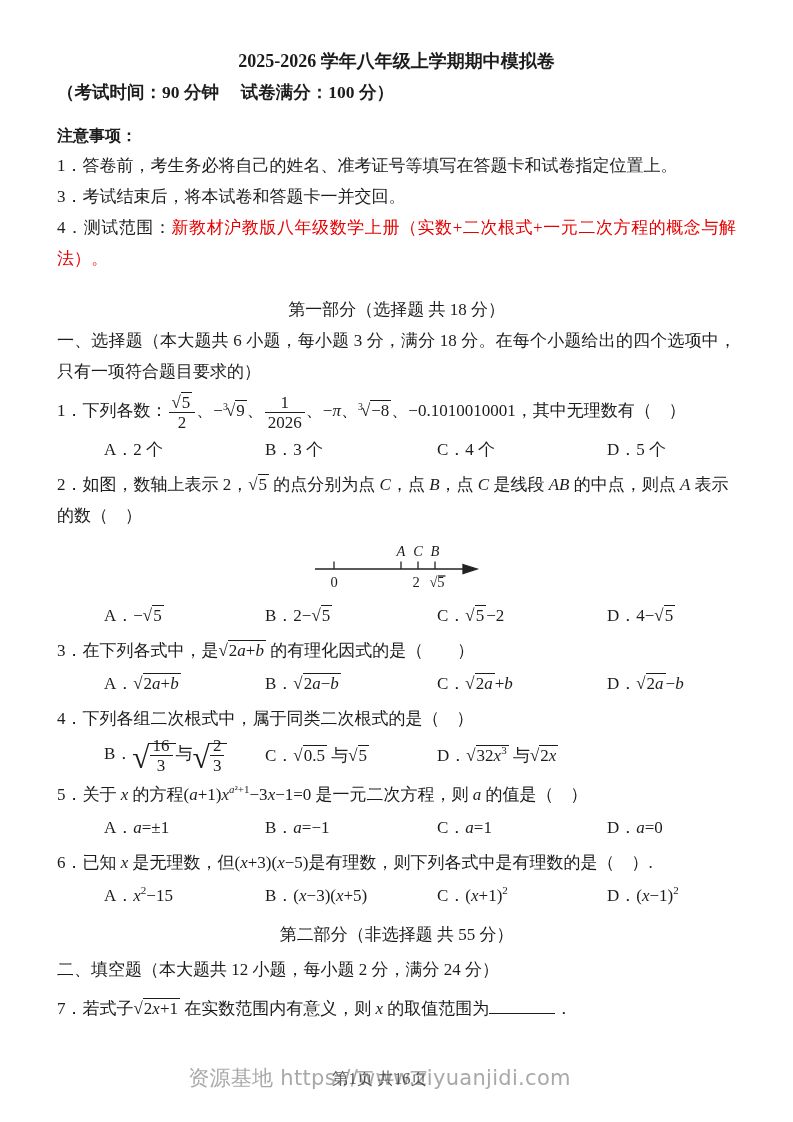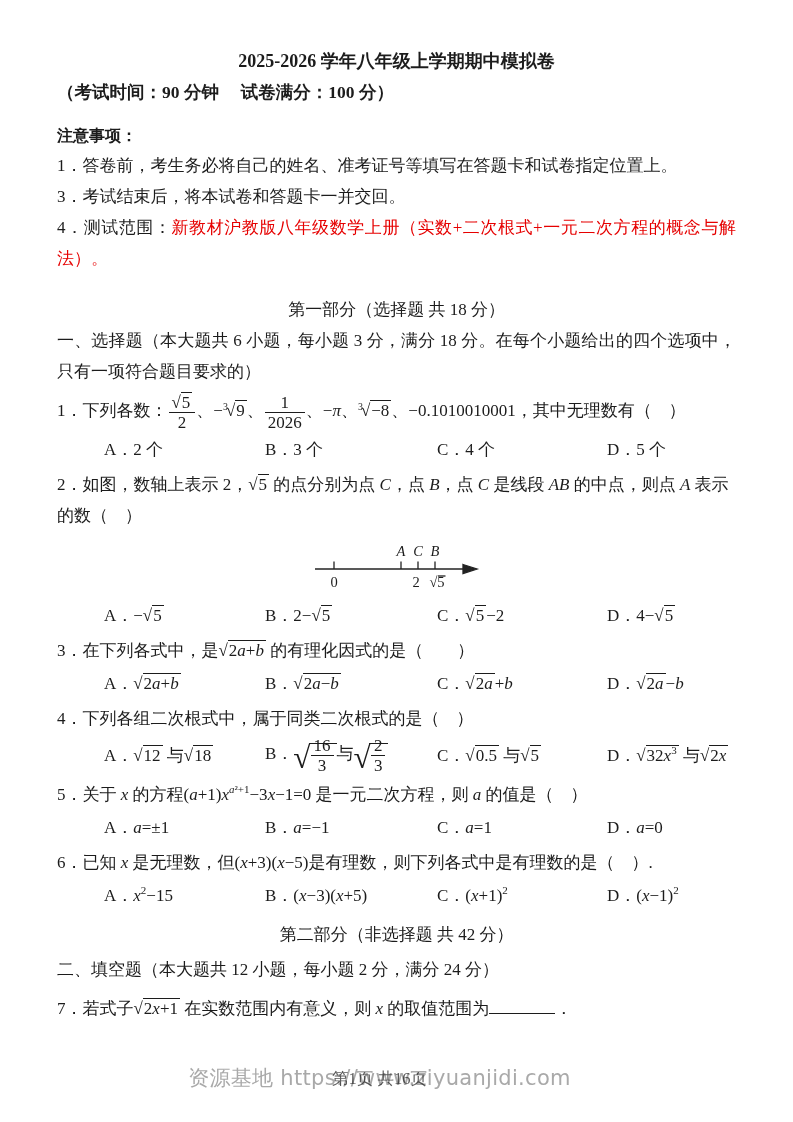--- a/index.html
+++ b/index.html
@@ -108,21 +108,20 @@
         <span class="opt">A．√<span class="ol">2<i>a</i>+<i>b</i></span></span>
         <span class="opt">B．√<span class="ol">2<i>a</i>−<i>b</i></span></span>
         <span class="opt">C．√<span class="ol">2<i>a</i></span>+<i>b</i></span>
         <span class="opt">D．√<span class="ol">2<i>a</i></span>−<i>b</i></span>
       </div>
     </div>
 
     <div class="q">
       <p class="stem">4．下列各组二次根式中，属于同类二次根式的是（　）</p>
       <div class="opts">
-        <span class="opt">A．√<span class="ol">12</span> 与√<span class="ol">18</span></span>
         <span class="opt">B．<span class="r2">√</span><span class="ol"><span class="fr"><span class="nu">16</span><span class="de">3</span></span></span>与<span class="r2">√</span><span class="ol"><span class="fr"><span class="nu">2</span><span class="de">3</span></span></span></span>
         <span class="opt">C．√<span class="ol">0.5</span> 与√<span class="ol">5</span></span>
         <span class="opt">D．√<span class="ol">32<i>x</i><sup>3</sup></span> 与√<span class="ol">2<i>x</i></span></span>
       </div>
     </div>
 
     <div class="q">
       <p class="stem">5．关于 <i>x</i> 的方程(<i>a</i>+1)<i>x</i><sup><i>a</i>²+1</sup>−3<i>x</i>−1=0 是一元二次方程，则 <i>a</i> 的值是（　）</p>
       <div class="opts">
         <span class="opt">A．<i>a</i>=±1</span>
@@ -135,21 +134,21 @@
     <div class="q">
       <p class="stem">6．已知 <i>x</i> 是无理数，但(<i>x</i>+3)(<i>x</i>−5)是有理数，则下列各式中是有理数的是（　）.</p>
       <div class="opts">
         <span class="opt">A．<i>x</i><sup>2</sup>−15</span>
         <span class="opt">B．(<i>x</i>−3)(<i>x</i>+5)</span>
         <span class="opt">C．(<i>x</i>+1)<sup>2</sup></span>
         <span class="opt">D．(<i>x</i>−1)<sup>2</sup></span>
       </div>
     </div>
 
-    <div class="sec" style="margin-top:8px;">第二部分（非选择题 共 42 分）</div>
+    <div class="sec" style="margin-top:8px;">第二部分（非选择题 共 55 分）</div>
     <p class="pline" style="margin-top:4px;">二、填空题（本大题共 12 小题，每小题 2 分，满分 24 分）</p>
 
     <div class="q">
       <p class="stem" style="margin-top:8px;">7．若式子√<span class="ol">2<i>x</i>+1</span> 在实数范围内有意义，则 <i>x</i> 的取值范围为<span class="blank"></span>．</p>
     </div>
 
   </div>
 
   <div class="footer">
     <div class="watermark">资源基地 https://www.ziyuanjidi.com</div>

